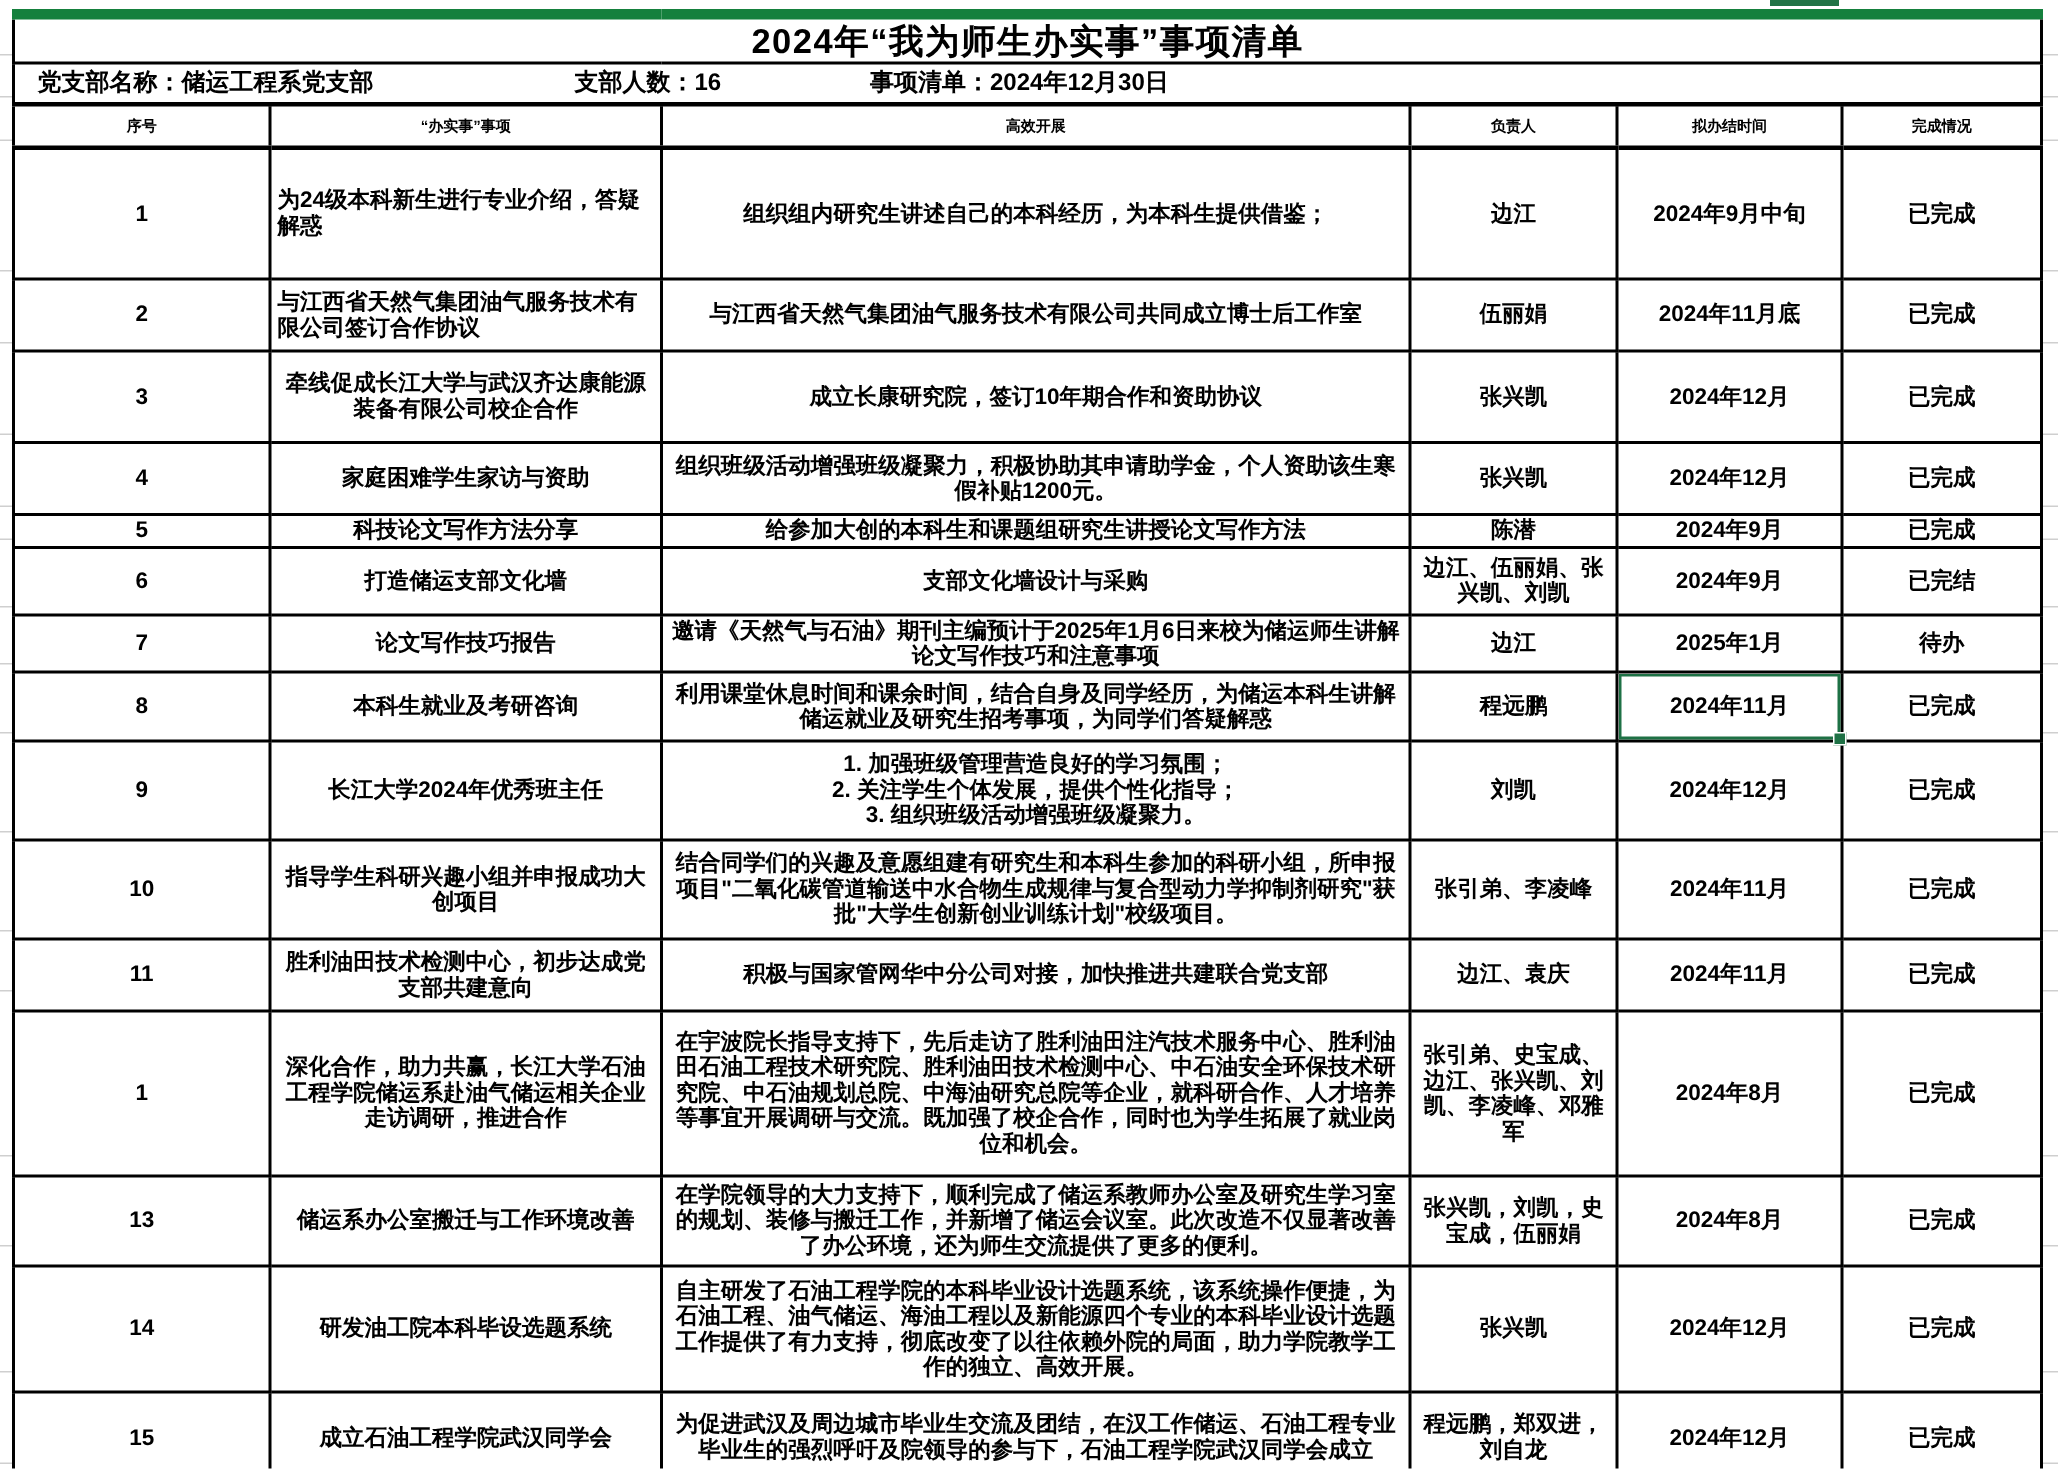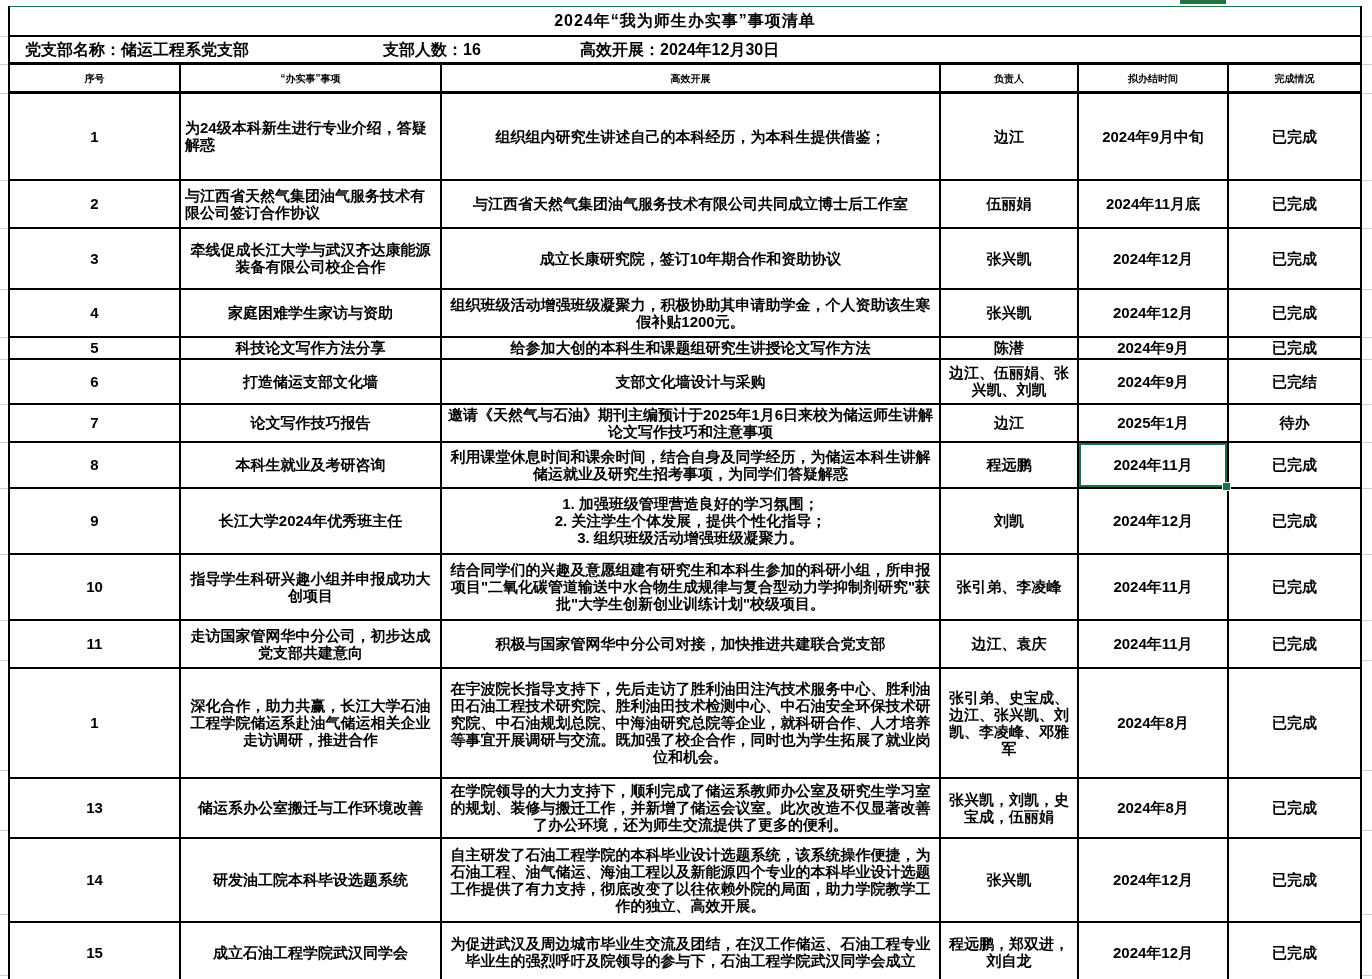--- a/index.html
+++ b/index.html
@@ -24,22 +24,22 @@
   }
   td{
     border:2px solid #000;
     padding:1px 4px;
     text-align:center;vertical-align:middle;
     font-size:15px;line-height:17px;
     font-weight:700;
     word-break:break-all;
   }
   tr.title-row td{
-    border-top:1px solid #15803d;border-bottom:2px solid #000;
-    font-size:16px;line-height:24px;height:26px;letter-spacing:1px;
+    border-top:7px solid #15803d;border-bottom:2px solid #000;
+    font-size:23px;line-height:24px;height:26px;letter-spacing:1px;
   }
   tr.info-row td{
     border-bottom:3px solid #000;text-align:left;font-size:16px;height:23px;padding-left:3px;
   }
   .seg1{display:inline-block;width:358px;margin-left:12px;}
   .seg2{display:inline-block;width:197px;}
   tr.header-row td{border-bottom:3px solid #000;font-size:10px;height:24px;}
   td.measure{white-space:pre-line;}
   td.al-left{text-align:left;}
   td.selected{box-shadow:inset 0 0 0 2px var(--green,#1E7145);position:relative;}
@@ -103,21 +103,21 @@
       <col style="width:138px">
         <col style="width:150px">
         <col style="width:133px">
     </colgroup>
     <tbody id="tbody">
       <tr class="title-row">
         <td colspan="6">2024年“我为师生办实事”事项清单</td>
       </tr>
       <tr class="info-row">
         <td colspan="6">
-          <span class="seg1"><span>党支部名称：</span><span>储运工程系党支部</span></span><span class="seg2"><span>支部人数：</span><span>16</span></span><span><span>高效开展：</span><span>2024年12月30日</span></span>
+          <span class="seg1"><span>党支部名称：</span><span>储运工程系党支部</span></span><span class="seg2"><span>支部人数：</span><span>16</span></span><span><span>事项清单：</span><span>2024年12月30日</span></span>
         </td>
       </tr>
       <tr class="header-row">
         <td>序号</td>
         <td>“办实事”事项</td>
         <td>高效开展</td>
         <td>负责人</td>
         <td>拟办结时间</td>
         <td>完成情况</td>
       </tr>
@@ -198,21 +198,21 @@
         <tr style="height: 66px;">
           <td>10</td>
           <td>指导学生科研兴趣小组并申报成功大创项目</td>
           <td class="measure">结合同学们的兴趣及意愿组建有研究生和本科生参加的科研小组，所申报项目"二氧化碳管道输送中水合物生成规律与复合型动力学抑制剂研究"获批"大学生创新创业训练计划"校级项目。</td>
           <td>张引弟、李凌峰</td>
           <td>2024年11月</td>
           <td>已完成</td>
         </tr>
         <tr style="height: 48px;">
           <td>11</td>
-          <td>走访国家管网华中分公司，初步达成党支部共建意向</td>
+          <td>胜利油田技术检测中心，初步达成党支部共建意向</td>
           <td class="measure">积极与国家管网华中分公司对接，加快推进共建联合党支部</td>
           <td>边江、袁庆</td>
           <td>2024年11月</td>
           <td>已完成</td>
         </tr>
         <tr style="height: 110px;">
           <td>1</td>
           <td>深化合作，助力共赢，长江大学石油工程学院储运系赴油气储运相关企业走访调研，推进合作</td>
           <td class="measure">在宇波院长指导支持下，先后走访了胜利油田注汽技术服务中心、胜利油田石油工程技术研究院、胜利油田技术检测中心、中石油安全环保技术研究院、中石油规划总院、中海油研究总院等企业，就科研合作、人才培养等事宜开展调研与交流。既加强了校企合作，同时也为学生拓展了就业岗位和机会。</td>
           <td>张引弟、史宝成、边江、张兴凯、刘凯、李凌峰、邓雅军</td>

